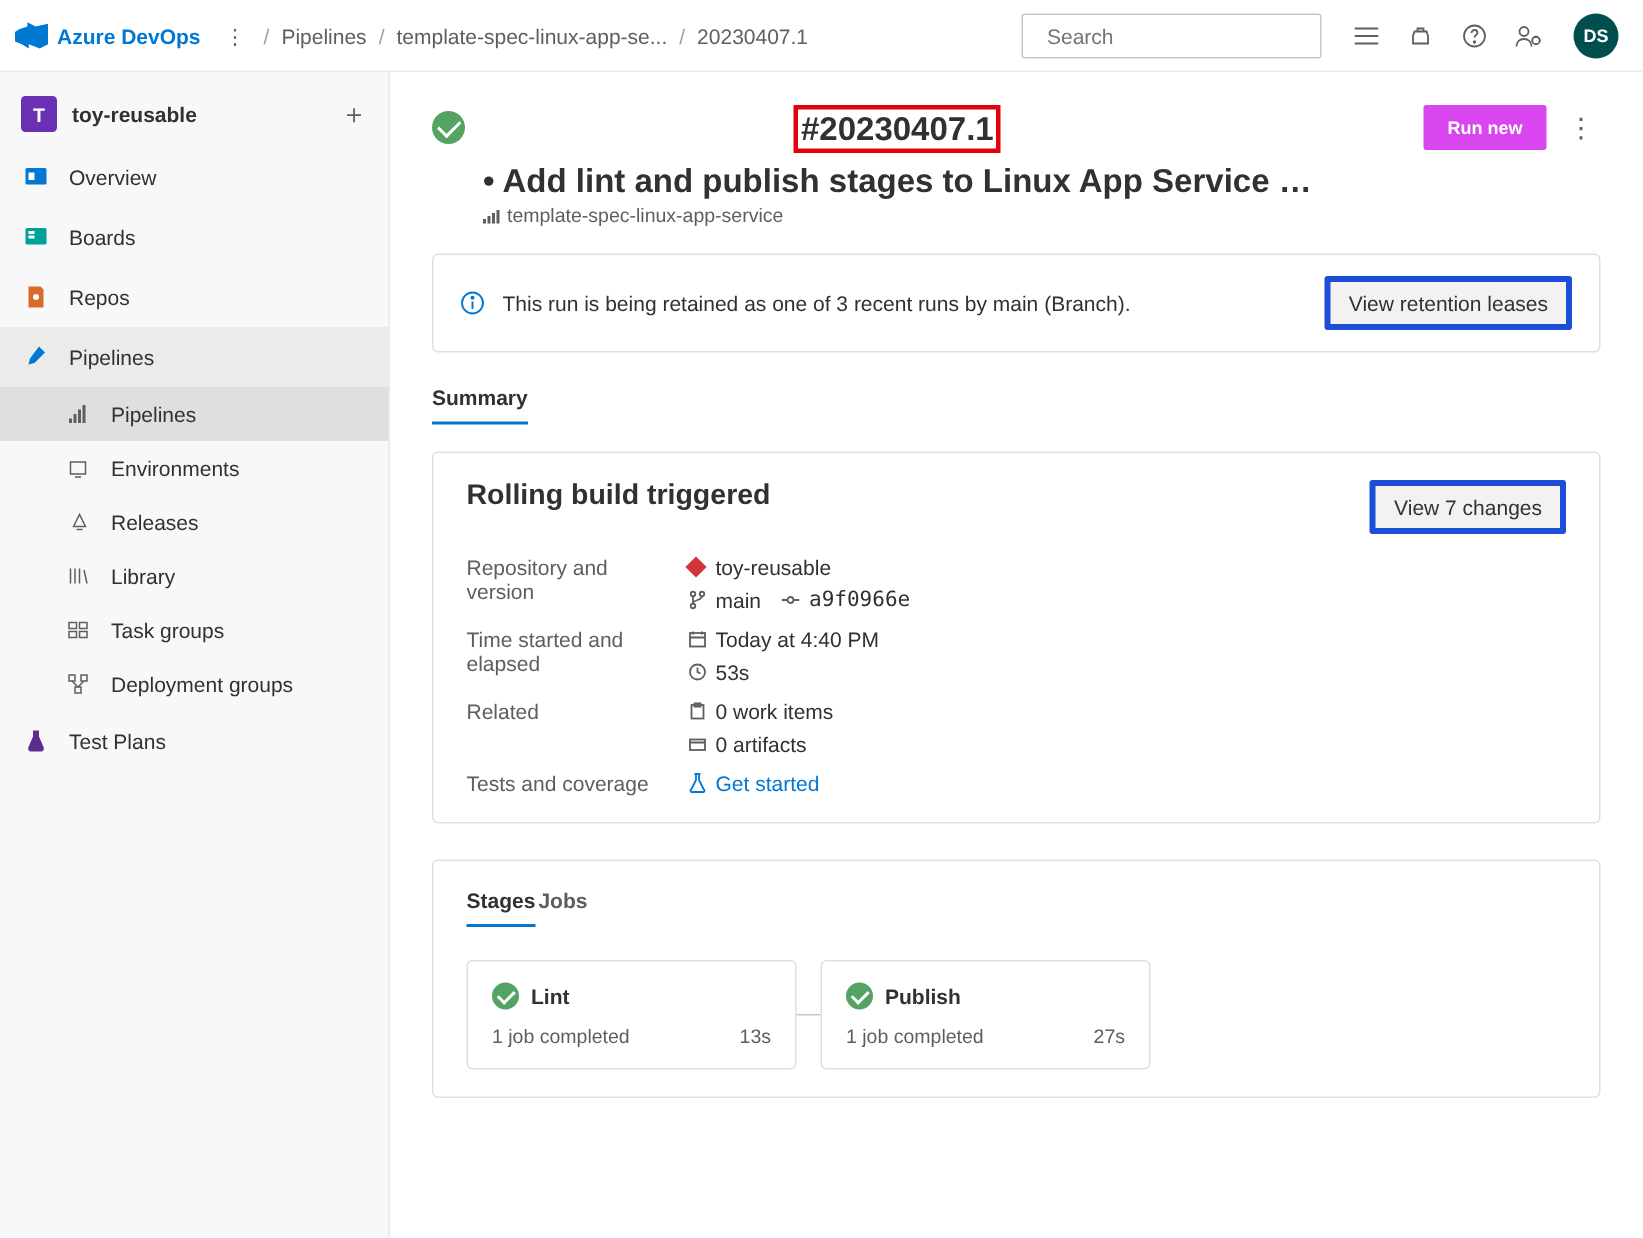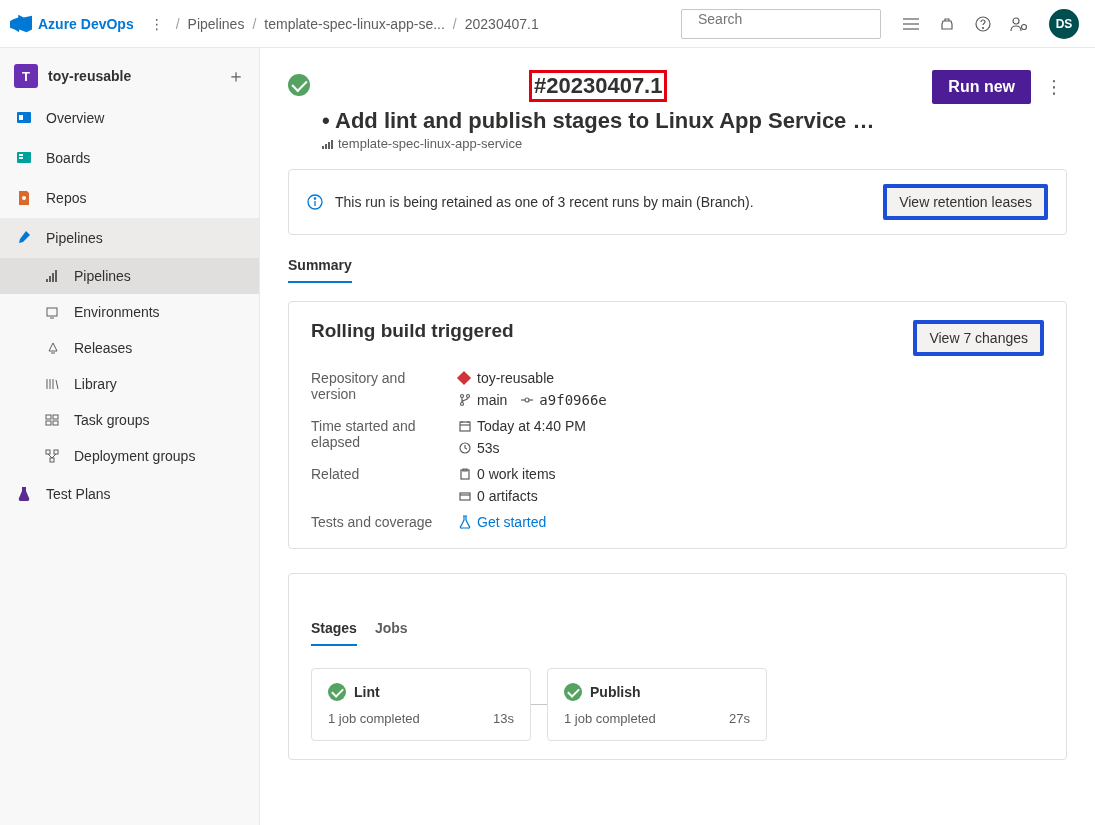--- a/index.html
+++ b/index.html
@@ -41,21 +41,21 @@
     align-items:center;
     gap:8px;
     color:#605e5c;
     flex:1;
     min-width:0;
   }
   .crumbs a { color:#605e5c; text-decoration:none; cursor:pointer; }
   .crumbs .sep { color:#a19f9d; }
   .search-box {
     display:flex;
-    align-items:flex-start;
+    align-items:center;
     border:1px solid #c8c6c4;
     border-radius:2px;
     height:30px;
     width:200px;
     padding:0 8px;
     gap:6px;
     color:#605e5c;
   }
   .search-box input {
     border:none;
@@ -141,23 +141,23 @@
     margin:0; font-size:22px; font-weight:600; color:#323130;
     display:flex; align-items:center; gap:6px; flex-wrap:nowrap;flex-direction:column;
   }
   .run-no-box {
     border:3px solid #e3000f;
     padding:0 2px;
   }
   .title-sub { color:#605e5c; font-size:13px; margin-top:2px; display:flex; align-items:center; gap:4px; }
   .title-actions { margin-left:auto; display:flex; align-items:center; gap:10px; }
   .btn-primary {
-    background:#4c1d95; color:#fff; border:none;
+    background:#d946ef; color:#fff; border:none;
     padding:8px 16px; border-radius:2px;
-    font-size:16px; font-weight:600; cursor:pointer;
+    font-size:12px; font-weight:600; cursor:pointer;
   }
   .kebab { color:#605e5c; cursor:pointer; font-size:18px; padding:4px; }
   .banner {
     border:1px solid #e1dfdd; border-radius:4px;
     padding:14px 18px; display:flex; align-items:center; gap:12px;
     margin-bottom:22px;
   }
   .banner .info-ico { color:#0078d4; }
   .btn-secondary {
     margin-left:auto; background:#f3f2f1; border:4px solid #1d4ed8;
@@ -182,21 +182,21 @@
     display:grid;
     grid-template-columns:130px 1fr;
     row-gap:10px; column-gap:18px;
     font-size:14px;
   }
   .meta-label { color:#605e5c; }
   .meta-val { display:flex; flex-direction:column; gap:6px; }
   .meta-line { display:flex; align-items:center; gap:6px; }
   .link { color:#0078d4; cursor:pointer; }
   .tabs {
-    display:flex; gap:18px; margin-bottom:22px;margin-top:28px;
+    display:flex; gap:2px; margin-bottom:22px;
   }
   .tab {
     padding-bottom:8px; cursor:pointer; color:#605e5c;
     font-weight:600;
   }
   .tab.active { color:#323130; border-bottom:2px solid #0078d4; }
   .stage-row { display:flex; align-items:center; gap:0; }
   .stage {
     border:1px solid #e1dfdd; border-radius:4px;
     width:220px; padding:14px 16px;

